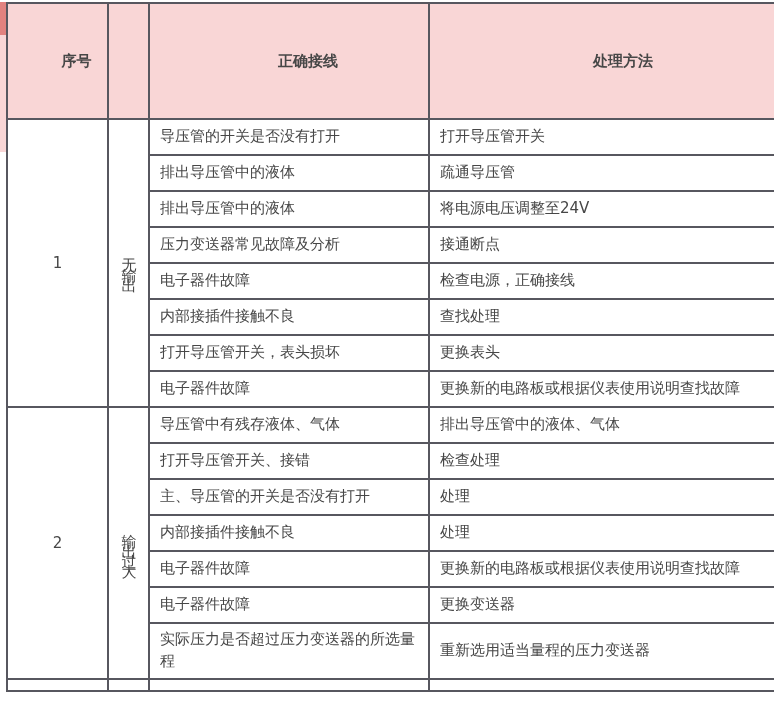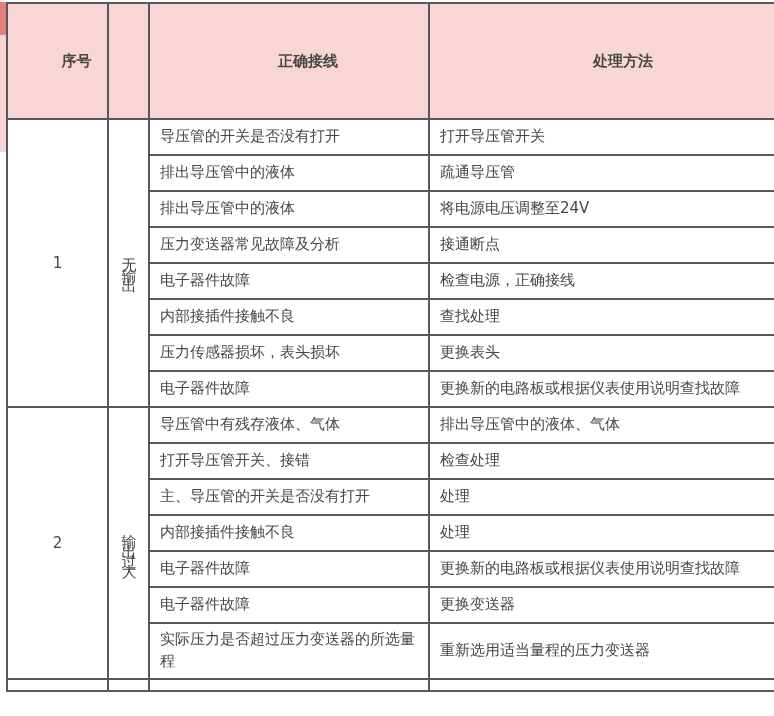--- a/index.html
+++ b/index.html
@@ -113,21 +113,21 @@
       </tr>
       <tr class="r">
         <td class="text-cell">电子器件故障</td>
         <td class="text-cell">检查电源，正确接线</td>
       </tr>
       <tr class="r">
         <td class="text-cell">内部接插件接触不良</td>
         <td class="text-cell">查找处理</td>
       </tr>
       <tr class="r">
-        <td class="text-cell">压力传感器损坏，表头损坏</td>
+        <td class="text-cell">打开导压管开关，表头损坏</td>
         <td class="text-cell">更换表头</td>
       </tr>
       <tr class="r">
         <td class="text-cell">电子器件故障</td>
         <td class="text-cell">更换新的电路板或根据仪表使用说明查找故障</td>
       </tr>
 
       <tr class="r">
         <td class="serial-cell" rowspan="7">2</td>
         <td class="phen-cell" rowspan="7"><span class="vtext vbody">输出过大</span></td>

